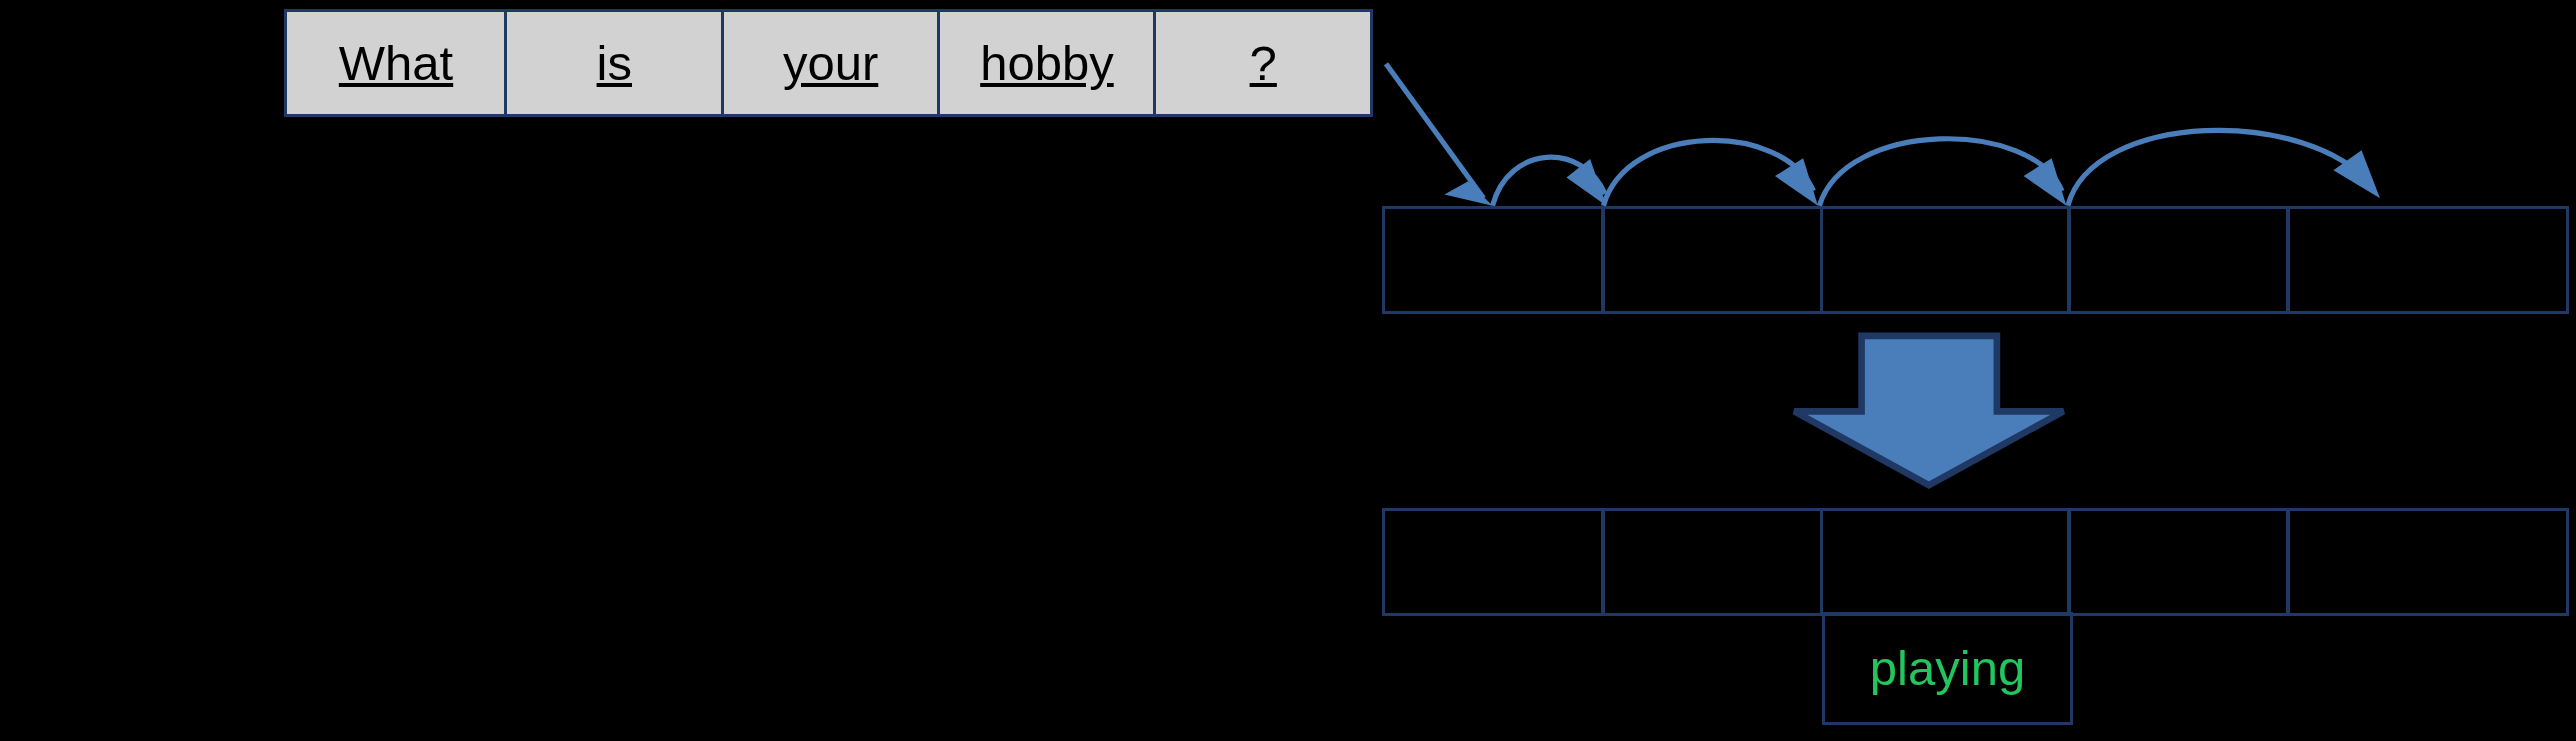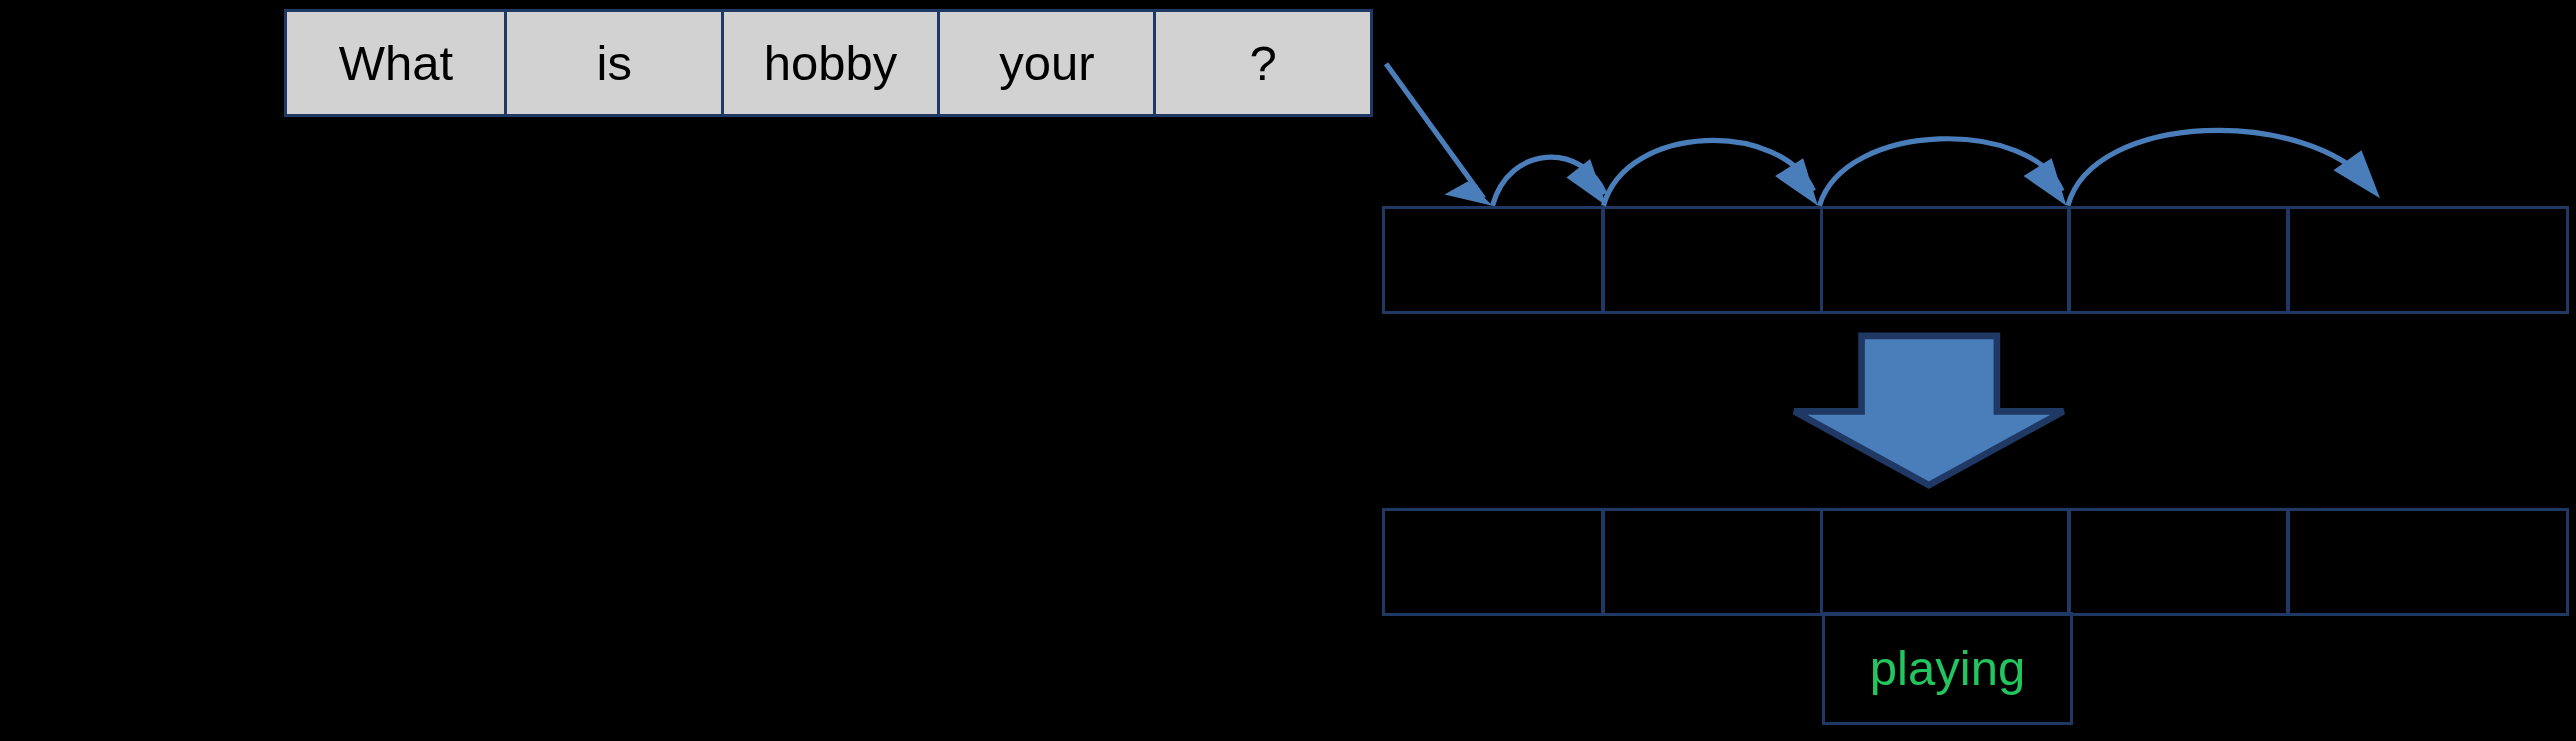--- a/index.html
+++ b/index.html
@@ -15,20 +15,21 @@
   .grid-table{position:absolute;display:flex;box-sizing:border-box;}
 
   .cell{
     box-sizing:border-box;
     display:flex;align-items:center;justify-content:center;
     border:3.7px solid #1f3864;
     font-size:49px;
     line-height:1;
     color:#000000;
     white-space:nowrap;
+    text-decoration:underline;
   }
   .cell.filled{background:#d2d2d2;}
   .cell.empty{background:transparent;}
 
   
   .grid-table .cell + .cell{margin-left:-3.7px;}
 
   
   .dangle-box{
     position:absolute;
@@ -55,24 +56,24 @@
 <div id="stage">
 
   <div class="grid-table" id="sentence-table" style="left:284px;top:9px;height:108px;">
     <div class="cell filled" style="width:224px;">
       <span>What</span>
     </div>
     <div class="cell filled" style="width:220px;">
       <span>is</span>
     </div>
     <div class="cell filled" style="width:220px;">
-      <span>hobby</span>
+      <span>your</span>
     </div>
     <div class="cell filled" style="width:220px;">
-      <span>your</span>
+      <span>hobby</span>
     </div>
     <div class="cell filled" style="width:220px;">
       <span>?</span>
     </div>
   </div>
 
   <div class="grid-table" id="encoder-table" style="left:1382px;top:206px;height:108px;">
     <div class="cell empty" style="width:223px;">
       <span></span>
     </div>

